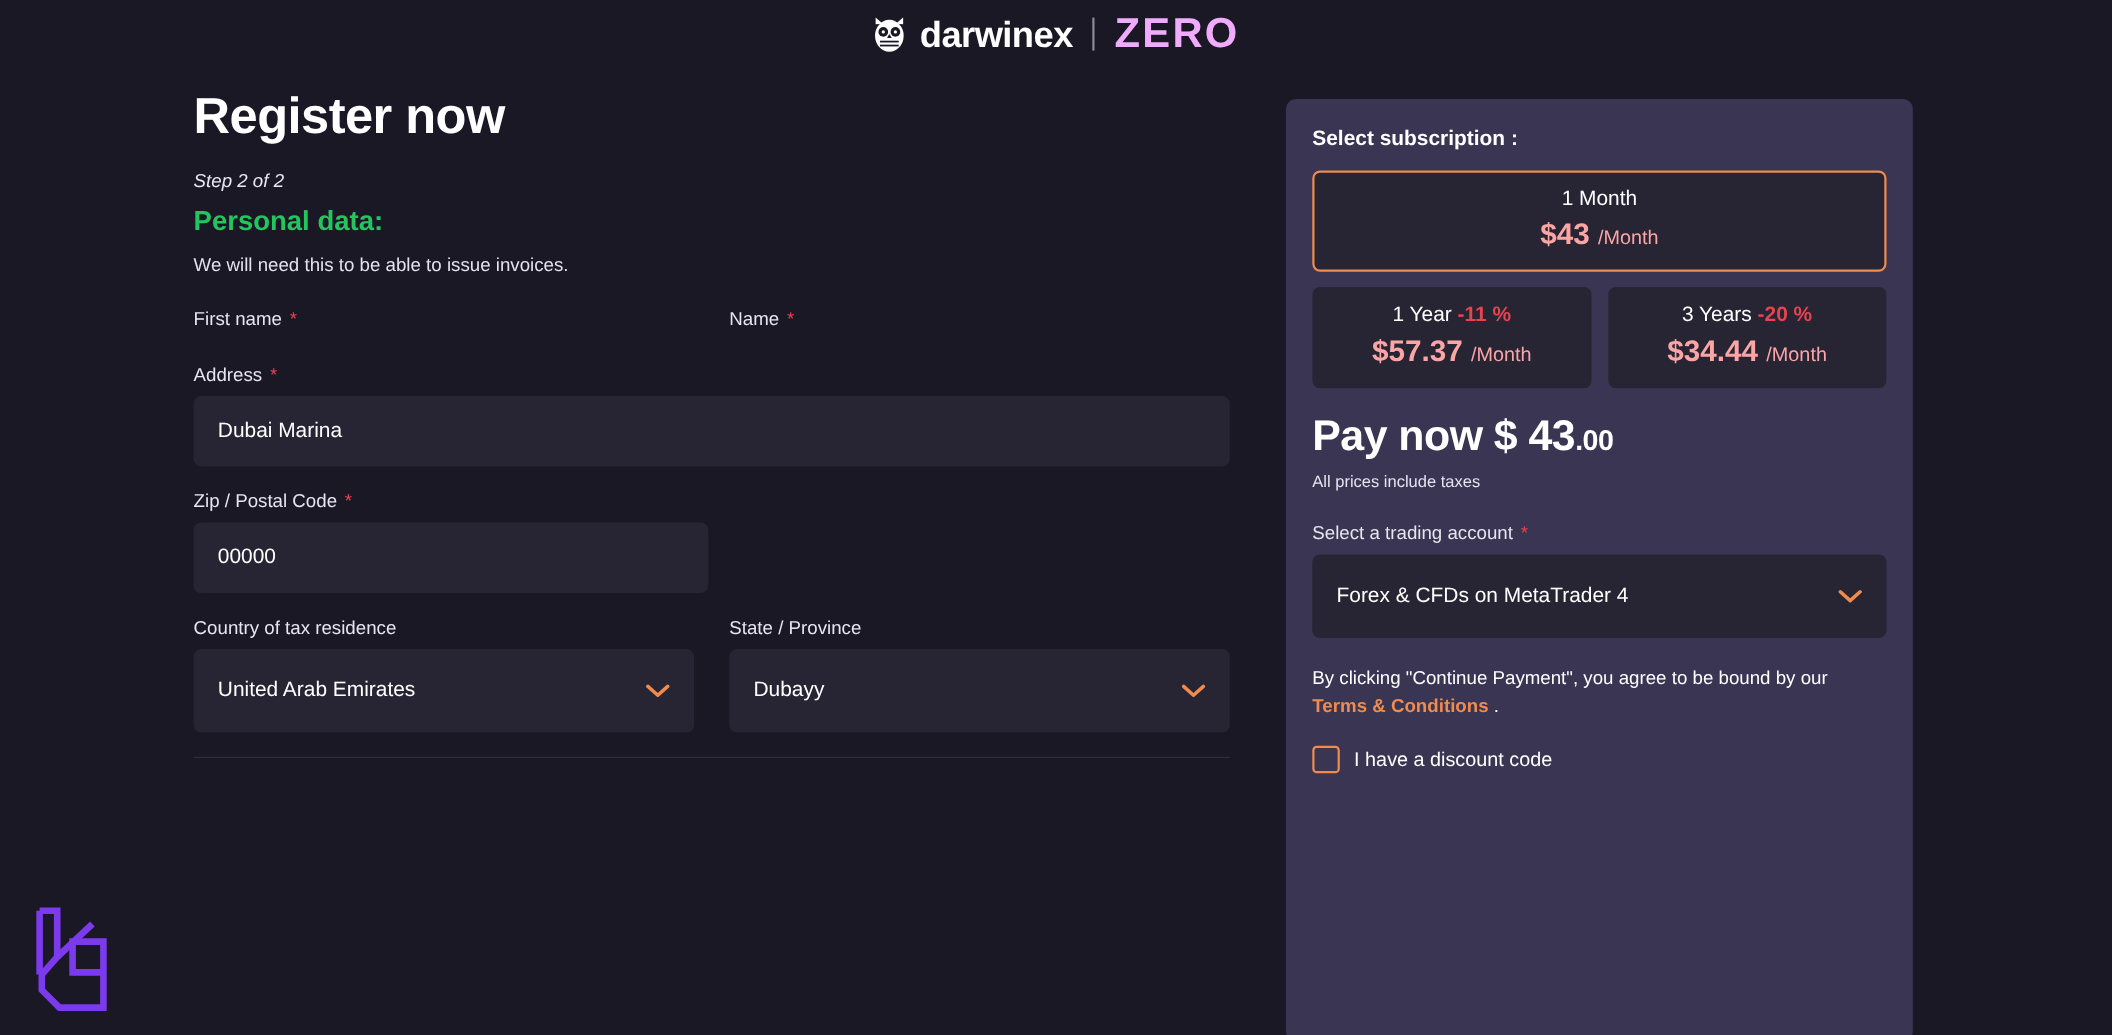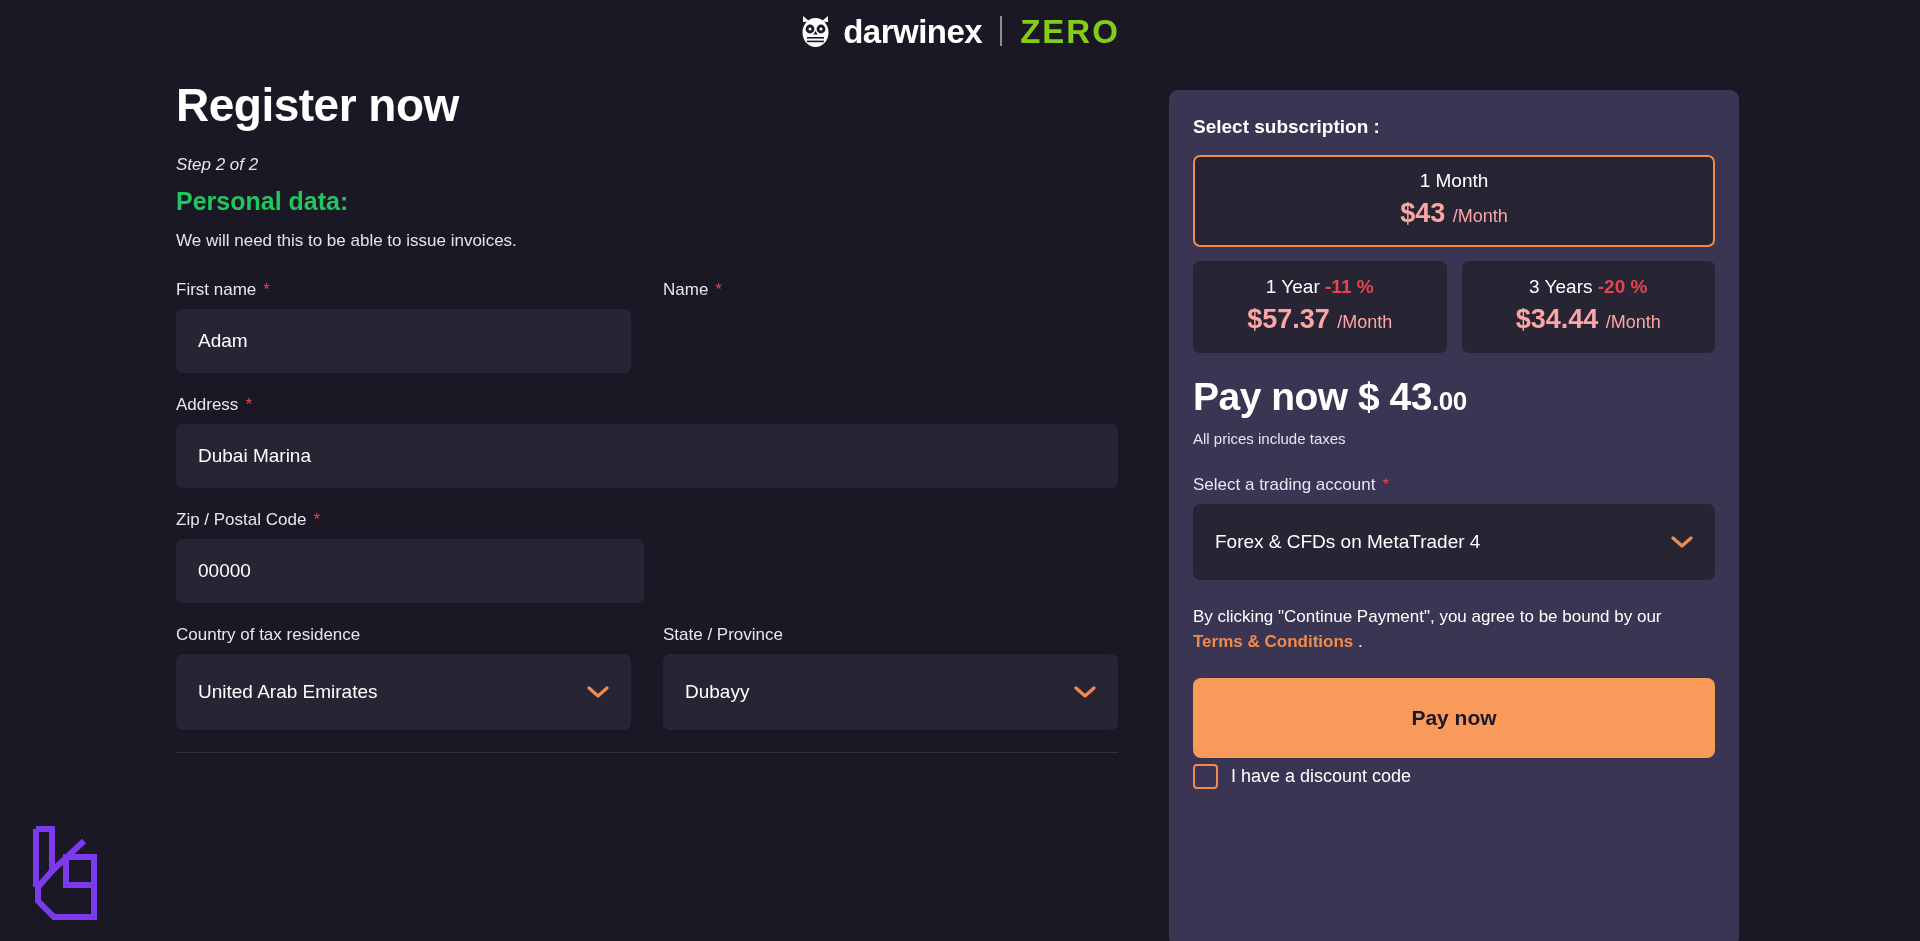--- a/index.html
+++ b/index.html
@@ -39,22 +39,22 @@
     letter-spacing: -0.5px;
     line-height: 1;
   }
   .brand-sep {
     width: 2px;
     height: 30px;
     background: #8d8a99;
     margin: 0 6px;
   }
   .brand-zero {
-    color: #84cc16;
-    font-size: 33px;
+    color: #f0abfc;
+    font-size: 38px;
     font-weight: 700;
     letter-spacing: 2px;
     line-height: 1;
   }
 
   
   .content {
     position: relative;
     display: flex;
     padding: 16px 72px 0 176px;
@@ -304,21 +304,20 @@
       <div class="step-text">Step 2 of 2</div>
       <h2 class="section-title">Personal data:</h2>
       <div class="section-sub">We will need this to be able to issue invoices.</div>
 
       <div class="row">
         <div class="field half">
           <div class="field-label">
             <span>First name</span>
             <span class="req">*</span>
           </div>
-          <div class="input-box">Adam</div>
         </div>
         <div class="field half">
           <div class="field-label">
             <span>Name</span>
             <span class="req">*</span>
           </div>
         </div>
       </div>
 
       <div class="row">
@@ -426,21 +425,20 @@
           <svg width="22" height="14" viewBox="0 0 22 14">
             <path d="M2 3 L11 11 L20 3" stroke="#f08b4d" stroke-width="3.2" fill="none" stroke-linecap="round" stroke-linejoin="round"></path>
           </svg>
         </span>
       </div>
 
       <div class="terms">
         <span>By clicking "Continue Payment", you agree to be bound by our </span><a class="terms-link" href="#">Terms &amp; Conditions</a><span> .</span>
       </div>
 
-      <button class="pay-btn">Pay now</button>
 
       <div class="discount-row">
         <span class="checkbox"></span>
         <span class="discount-label">I have a discount code</span>
       </div>
     </div>
   </div>
 
   <span class="watermark">
     <svg width="80" height="110" viewBox="0 0 80 110">

